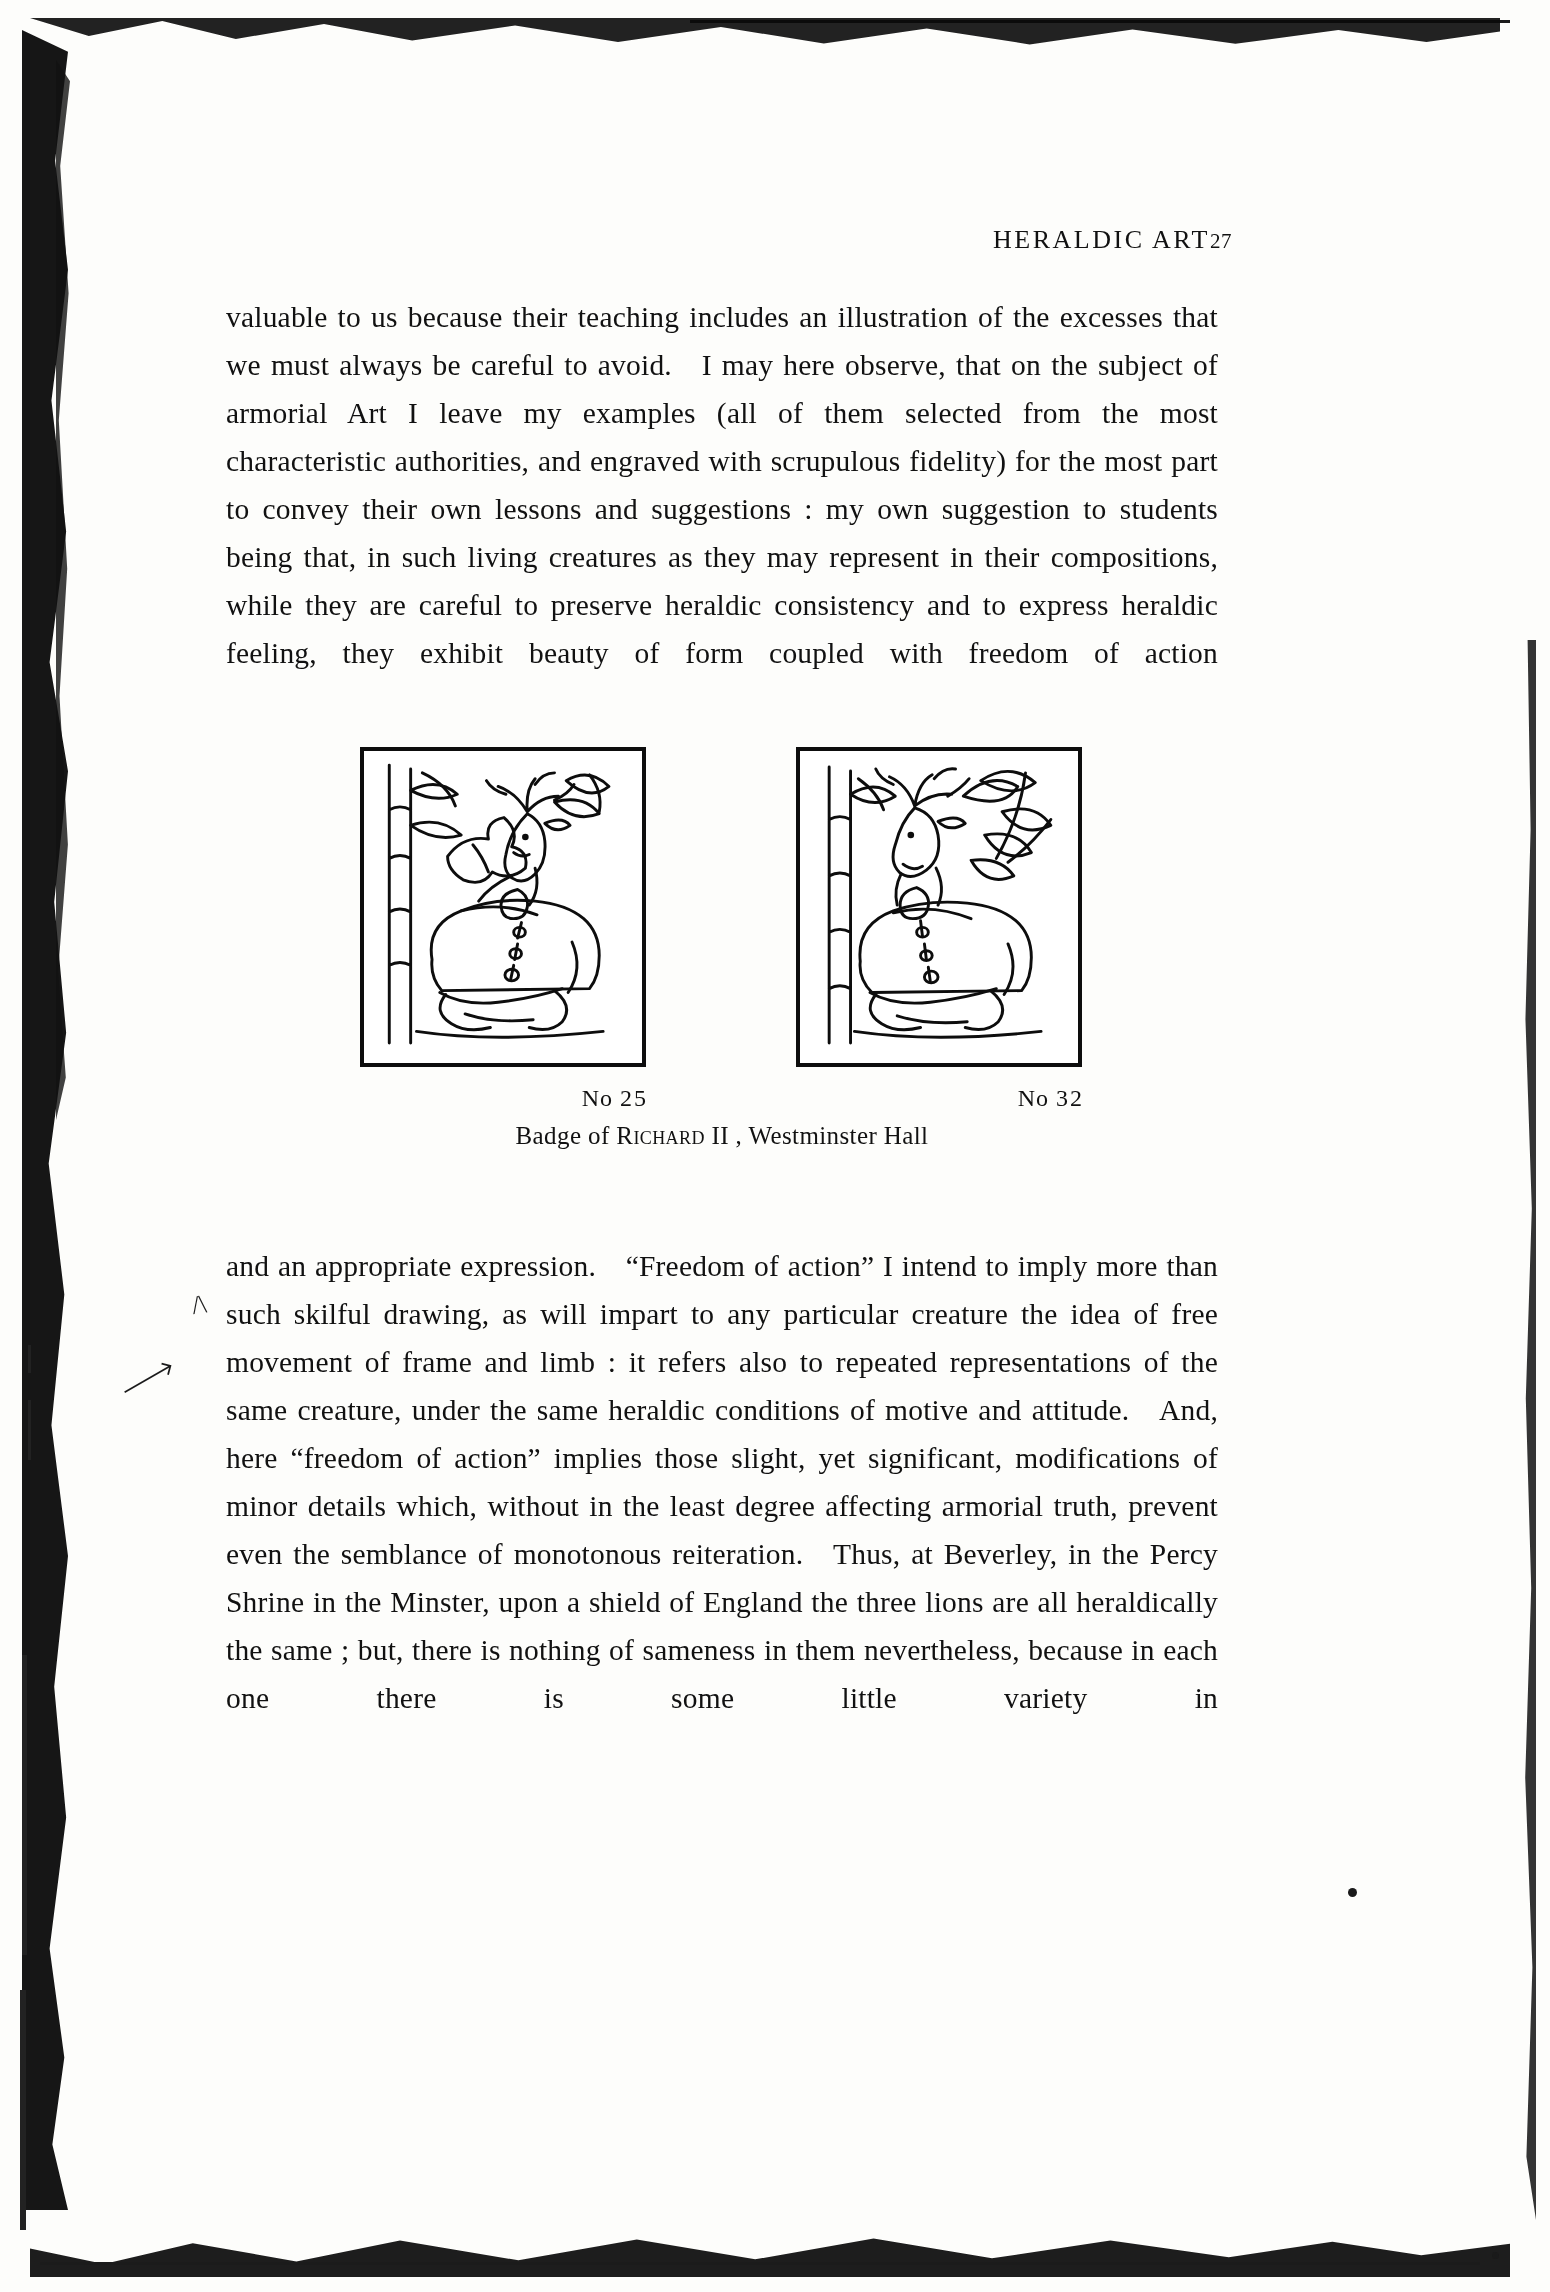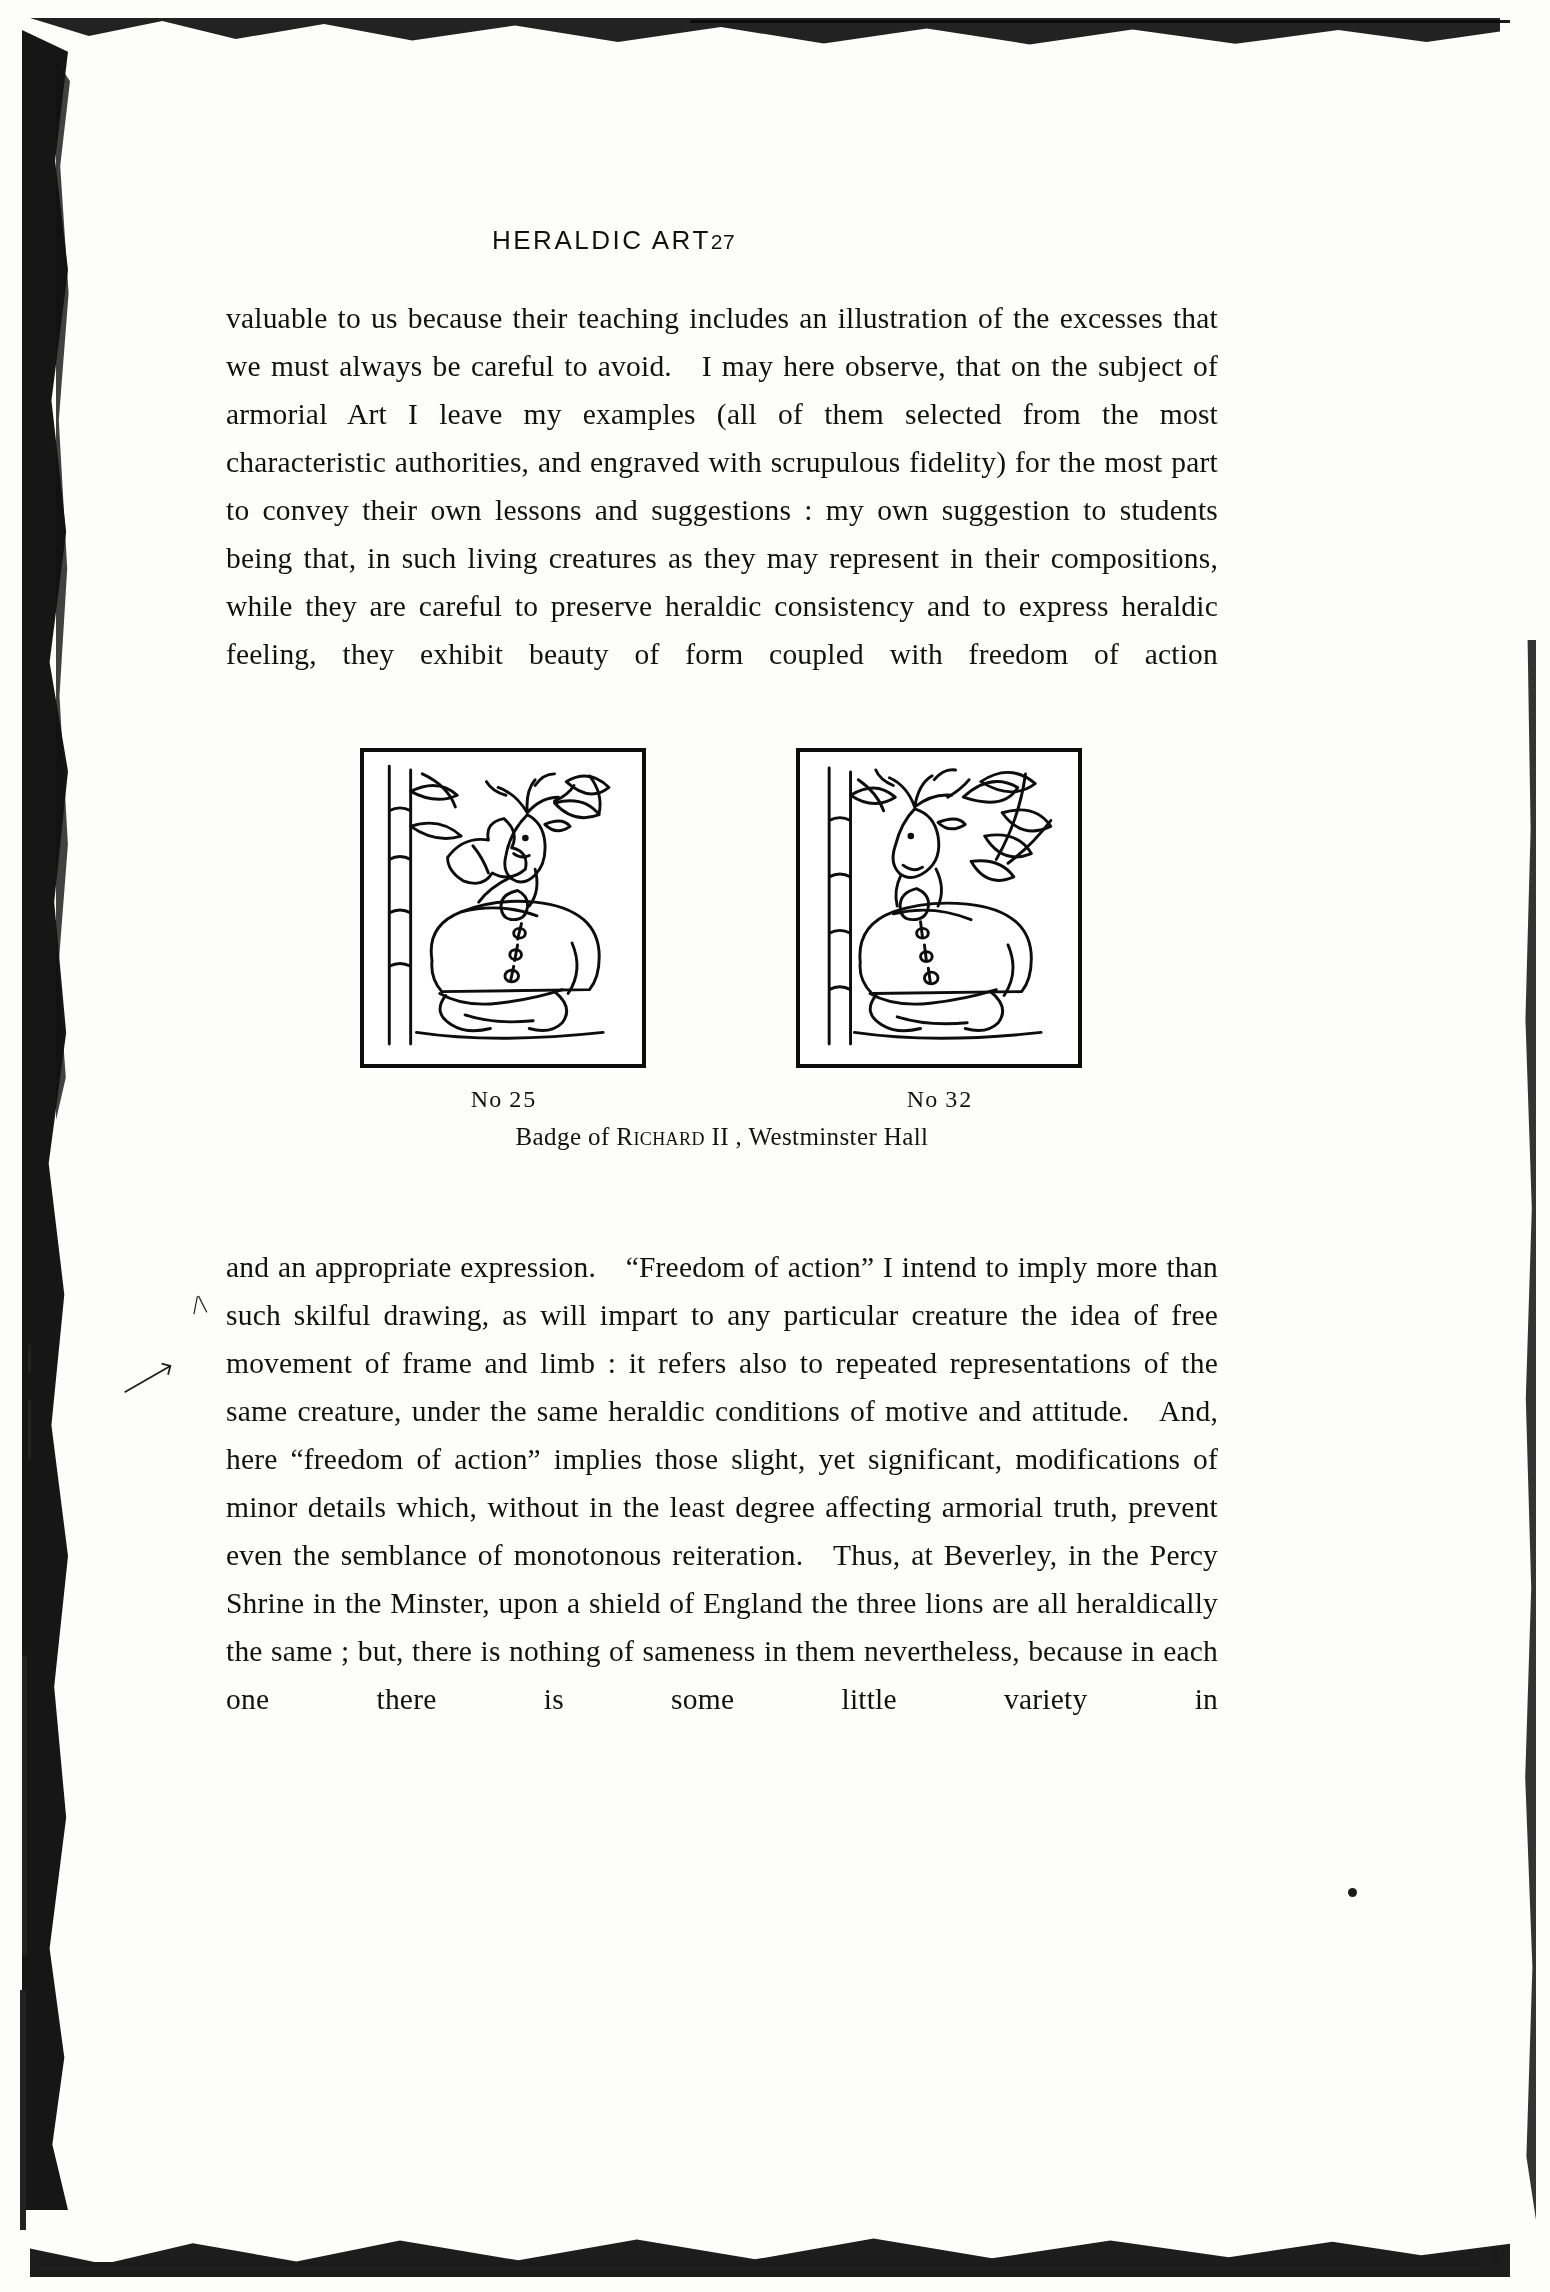--- a/index.html
+++ b/index.html
@@ -108,22 +108,22 @@
   .content {
     position: absolute;
     left: 212px;
     top: 225px;
     width: 1020px;
   }
 
   .running-head {
     display: flex;
     align-items: baseline;
-    justify-content: flex-start;
-    font-family: Liberation Sans, sans-serif;
+    justify-content: flex-end;
+    font-family: Liberation Serif, serif;
     margin-bottom: 38px;
   }
   .running-title {
     font-size: 26px;
     letter-spacing: 2.5px;
     font-weight: 400;
     margin-left: 280px;
   }
   .folio {
     font-size: 21px;
@@ -152,21 +152,21 @@
   .fig-frame {
     width: 286px;
     height: 320px;
     border: 4px solid #0d0d0d;
     box-sizing: border-box;
     background: #ffffff;
     position: relative;
     overflow: hidden;
   }
   .fig-caption {
-    text-align: center;
+    text-align: right;
     font-size: 24px;
     margin-top: 18px;
     letter-spacing: 1px;
   }
   .fig-caption .num { letter-spacing: 2px; }
   .fig-title {
     text-align: center;
     font-size: 25px;
     margin-top: 10px;
     letter-spacing: .4px;

